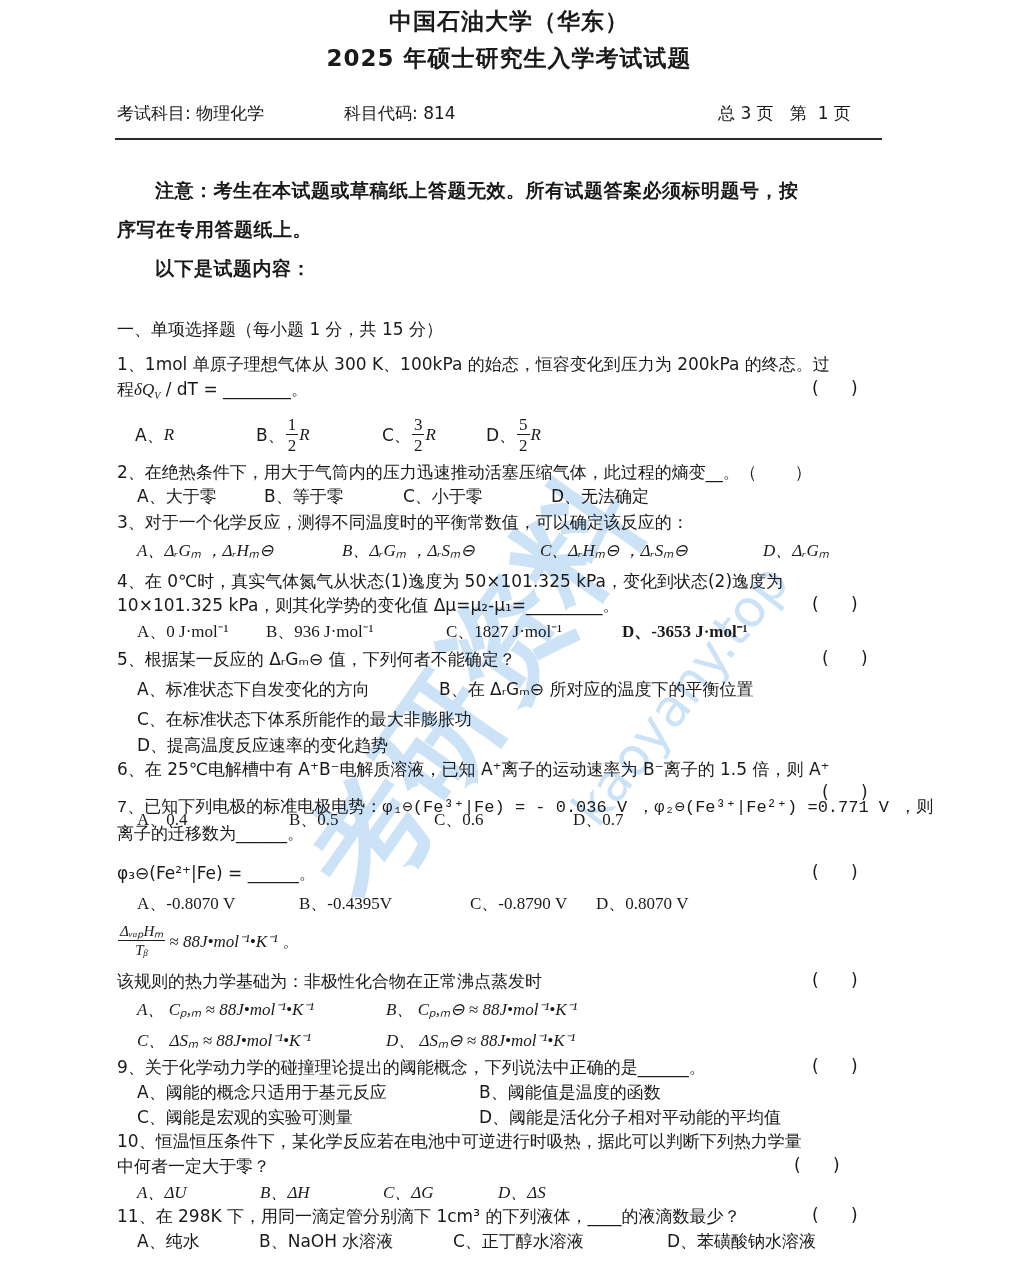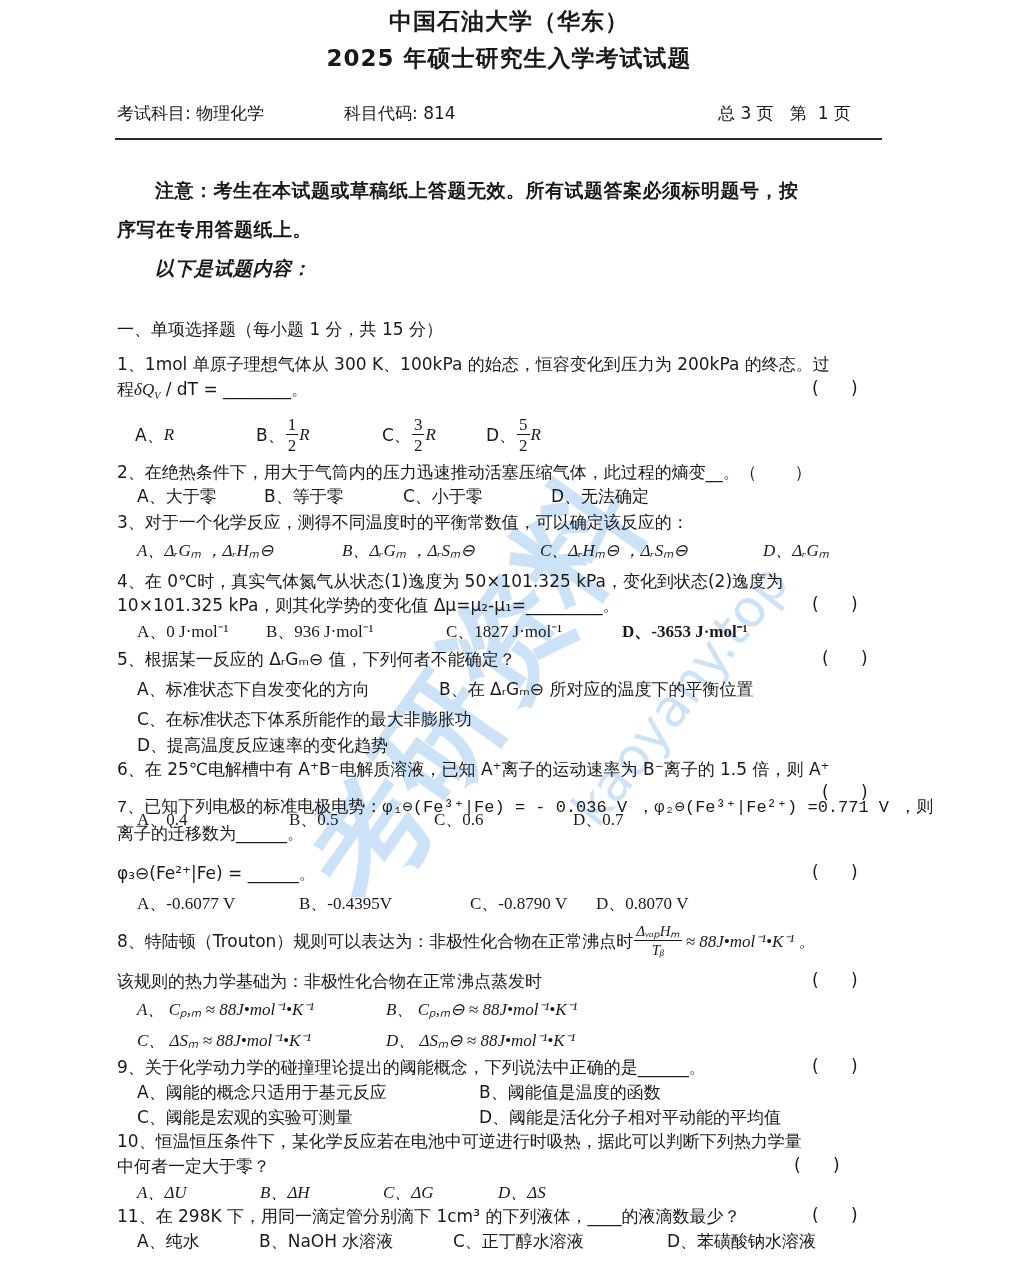--- a/index.html
+++ b/index.html
@@ -36,21 +36,21 @@
 
 <div class="abs title1">中国石油大学（华东）</div>
 <div class="abs title2">2025 年硕士研究生入学考试试题</div>
 <div class="abs meta" style="left:117px;">考试科目: 物理化学</div>
 <div class="abs meta" style="left:344px;">科目代码: 814</div>
 <div class="abs meta" style="left:718px; white-space:pre;">总 3 页   第  1 页</div>
 <div class="rule"></div>
 
 <div class="abs note" style="left:155px; top:178px;">注意：考生在本试题或草稿纸上答题无效。所有试题答案必须标明题号，按</div>
 <div class="abs note" style="left:117px; top:217px;">序写在专用答题纸上。</div>
-<div class="abs note" style="left:155px; top:256px;font-style:italic;">以下是试题内容：</div>
+<div class="abs note" style="left:155px; top:256px;">以下是试题内容：</div>
 
 <div class="abs sec" style="left:117px; top:318px;">一、单项选择题（每小题 1 分，共 15 分）</div>
 
 <div class="abs q" style="left:117px; top:353px;">1、1mol  单原子理想气体从 300 K、100kPa 的始态，恒容变化到压力为 200kPa 的终态。过</div>
 <div class="abs q" style="left:117px; top:378px;">
   <span>程</span><span class="it">δQ</span><sub class="it">V</sub><span> / dT = ________。</span>
 </div>
 <div class="abs paren" style="left:812px; top:378px; white-space:pre;">(      )</div>
 <div class="abs opt" style="left:135px; top:412px; height:46px; display:flex; align-items:center;">
   <span class="cn">A、</span>
@@ -112,27 +112,26 @@
 <div class="abs q" style="left:117px; top:782px;margin-top:40px;">离子的迁移数为______。</div>
 <div class="abs paren" style="left:822px; top:782px; white-space:pre;">(      )</div>
 <div class="abs opt" style="left:137px; top:808px;">A、0.4</div>
 <div class="abs opt" style="left:289px; top:808px;">B、0.5</div>
 <div class="abs opt" style="left:434px; top:808px;">C、0.6</div>
 <div class="abs opt" style="left:573px; top:808px;">D、0.7</div>
 
 <div class="abs q" style="left:117px; top:795px;font-family:Liberation Mono, monospace;">7、已知下列电极的标准电极电势：φ₁⊖(Fe³⁺|Fe) = - 0.036 V ，φ₂⊖(Fe³⁺|Fe²⁺) =0.771 V ，则</div>
 <div class="abs q" style="left:117px; top:862px;">φ₃⊖(Fe²⁺|Fe) = ______。</div>
 <div class="abs paren" style="left:812px; top:862px; white-space:pre;">(      )</div>
-<div class="abs opt" style="left:137px; top:892px;">A、-0.6077 V</div>
+<div class="abs opt" style="left:137px; top:892px;">A、-0.8070 V</div>
 <div class="abs opt" style="left:299px; top:892px;">B、-0.4395V</div>
 <div class="abs opt" style="left:470px; top:892px;">C、-0.8790 V</div>
 <div class="abs opt" style="left:596px; top:892px;">D、0.8070 V</div>
 
 <div class="abs q" style="left:117px; top:918px; display:flex; align-items:center; height:46px;">
-  <span>8、特陆顿（Trouton）规则可以表达为：非极性化合物在正常沸点时</span>
   <span class="frac it" style="font-size:15px;">
       <span class="num">ΔᵥₐₚHₘ</span>
       <span class="den">Tᵦ</span>
     </span>
   <span class="it" style="margin-left:3px;">≈ 88J•mol⁻¹•K⁻¹  。</span>
 </div>
 <div class="abs q" style="left:117px; top:970px;">该规则的热力学基础为：非极性化合物在正常沸点蒸发时</div>
 <div class="abs paren" style="left:812px; top:970px; white-space:pre;">(      )</div>
 <div class="abs opt it" style="left:137px; top:997px;">A、 Cₚ,ₘ ≈ 88J•mol⁻¹•K⁻¹</div>
 <div class="abs opt it" style="left:386px; top:997px;">B、 Cₚ,ₘ⊖ ≈ 88J•mol⁻¹•K⁻¹</div>

